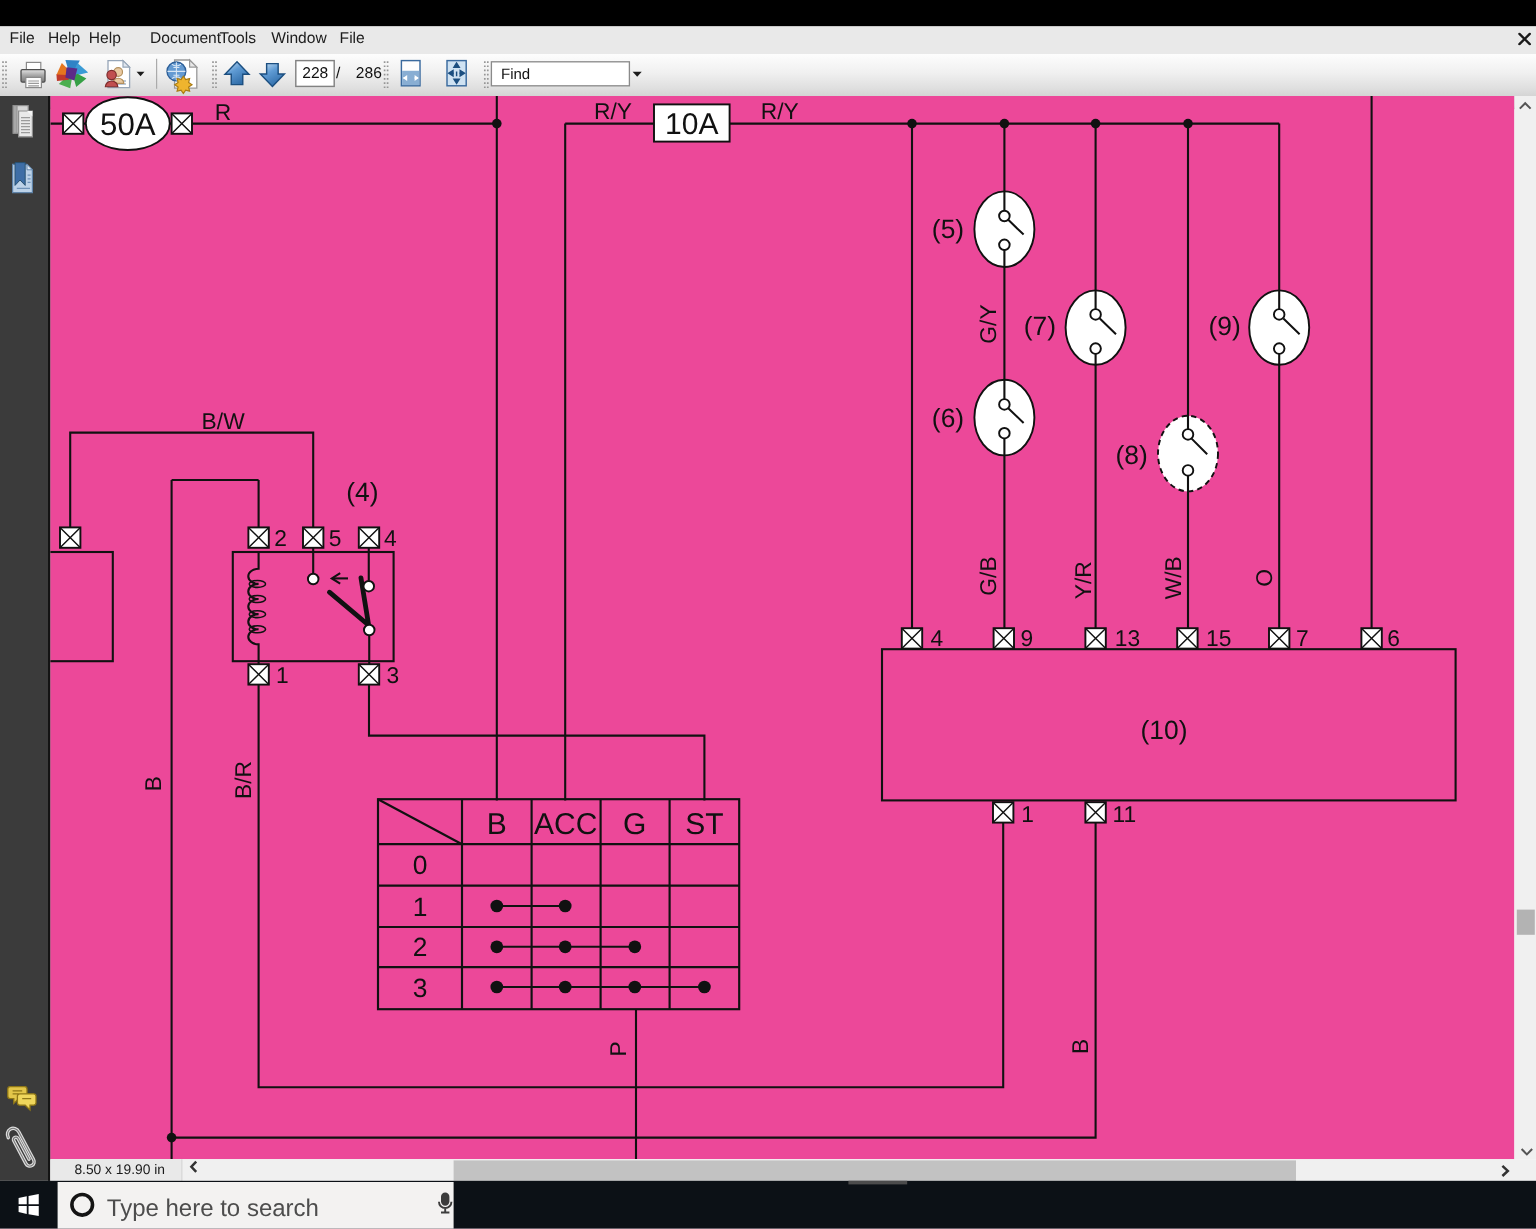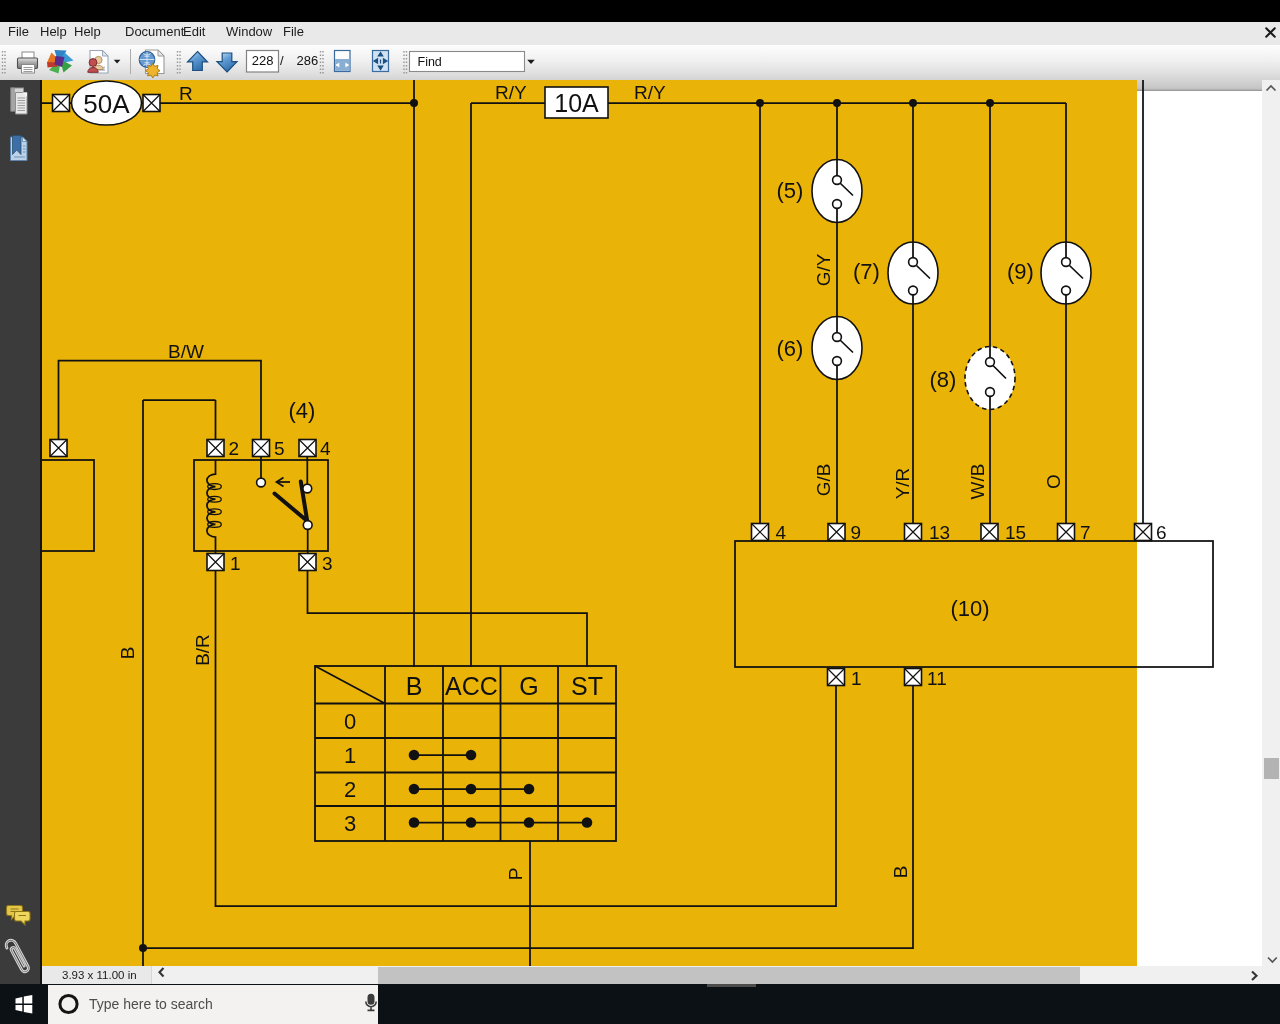--- a/index.html
+++ b/index.html
@@ -4,51 +4,51 @@
 <style>
 *{margin:0;padding:0;box-sizing:border-box}
 html,body{width:1280px;height:1024px;overflow:hidden}
 body{position:relative;font-family:"Liberation Sans",sans-serif;background:#fff}
 .abs{position:absolute}
 #titlebar{left:0;top:0;width:1280px;height:22px;background:#000}
 #menubar{left:0;top:22px;width:1280px;height:34px;background:#e9e9e9;border-bottom:1px solid #dcdcdc}
 #menubar span{position:absolute;top:2px;font-size:13px;color:#1c1c1c}
 #toolbar{left:0;top:45px;width:1280px;height:46px;background:linear-gradient(180deg,#fdfdfd 0%,#f0f0f0 35%,#dedede 65%,#c6c6c6 96%,#adadad 100%);border-bottom:1px solid #9a9a9a}
 #sidebar{left:0;top:80px;width:42px;height:904px;background:#3b3b3b;border-right:2px solid #131313}
-#doc{left:42px;top:80px;width:1095px;height:886px;background:#eab308}
+#doc{left:42px;top:80px;width:1220px;height:886px;background:#ec4899}
 #vscroll{left:1262px;top:80px;width:18px;height:886px;background:#f0f0f0}
 #vthumb{left:1264px;top:758px;width:15px;height:21px;background:#b3b3b3}
 #statusbar{left:42px;top:966px;width:1238px;height:18px;background:#f0f0f0}
 #statpanel{left:42px;top:966px;width:110px;height:18px;background:#e9e9e9;border-right:1px solid #d7d7d7}
 #stattext{left:62px;top:969px;font-size:11.5px;color:#1a1a1a}
 #hthumb{left:378px;top:967px;width:702px;height:17px;background:#c2c2c2}
 #taskbar{left:0;top:984px;width:1280px;height:40px;background:#0c1116}
 #searchbox{left:48px;top:985px;width:330px;height:39px;background:#f3f2f1}
-#searchtext{left:89px;top:996px;font-size:14px;color:#4d4d4d}
+#searchtext{left:89px;top:996px;font-size:20px;color:#4d4d4d}
 #taskfrag{left:707px;top:984px;width:49px;height:3px;background:#4c4c4c}
 svg{display:block}
 svg text{font-family:"Liberation Sans",sans-serif;fill:#111}
 .w{stroke:#111;stroke-width:1.75;fill:none}
 .wt{stroke:#111;stroke-width:1.8;fill:none}
 .cf{fill:#fff;stroke:#111;stroke-width:1.6}
 .d{fill:#111;stroke:none}
 .t19{font-size:19px}
 .t22{font-size:22px}
 .t25{font-size:25px}
 .tm{text-anchor:middle}
 </style>
 </head>
 <body>
 <div class="abs" id="titlebar"></div>
 <div class="abs" id="menubar">
 <span style="left:8px">File</span>
 <span style="left:40px">Help</span>
 <span style="left:74px">Help</span>
 <span style="left:125px">Document</span>
-<span style="left:183px">Edit</span>
+<span style="left:183px">Tools</span>
 <span style="left:226px">Window</span>
 <span style="left:283px">File</span>
 <svg class="abs" style="left:1265px;top:5px" width="11" height="11" viewBox="0 0 11 11">
       <path d="M1.2,1.2L9.8,9.8M9.8,1.2L1.2,9.8" stroke="#1a1a1a" stroke-width="2" stroke-linecap="round"></path>
     </svg>
 </div>
 <div class="abs" id="toolbar">
 <svg width="1280" height="34" viewBox="0 45 1280 34">
 <defs>
 <linearGradient id="agrad" x1="0" y1="0" x2="0.6" y2="1">
@@ -309,21 +309,21 @@
 <svg class="abs" style="left:1262px;top:80px" width="18" height="904" viewBox="0 0 18 904">
 <path d="M4.5,10.5 L9,6 L13.5,10.5" stroke="#555" stroke-width="1.7" fill="none"></path>
 <path d="M6,877.5 L10.4,882 L14.8,877.5" stroke="#555" stroke-width="1.7" fill="none"></path>
 </svg>
 <svg class="abs" style="left:42px;top:966px;z-index:6" width="1220" height="18" viewBox="0 0 1220 18">
 <path d="M121.5,2 L117.5,6.3 L121.5,10.5" stroke="#333" stroke-width="2.1" fill="none"></path>
 <path d="M1210,5.5 L1214.5,9.8 L1210,14" stroke="#333" stroke-width="2.1" fill="none"></path>
 </svg>
 <div class="abs" id="statusbar"></div>
 <div class="abs" id="statpanel"></div>
-<span class="abs" id="stattext">3.93 x 11.00 in</span>
+<span class="abs" id="stattext">8.50 x 19.90 in</span>
 <div class="abs" id="hthumb"></div>
 <div class="abs" id="taskbar"></div>
 <div class="abs" id="taskfrag"></div>
 <div class="abs" id="searchbox"></div>
 <span class="abs" id="searchtext">Type here to search</span>
 <svg class="abs" style="left:0;top:984px" width="1280" height="40" viewBox="0 984 1280 40">
 
 <g fill="#fff">
 <polygon points="15.5,998.4 22.3,996.9 22.3,1003.5 15.5,1003.5"></polygon>
 <polygon points="23.8,996.6 32.3,995.1 32.3,1003.5 23.8,1003.5"></polygon>

